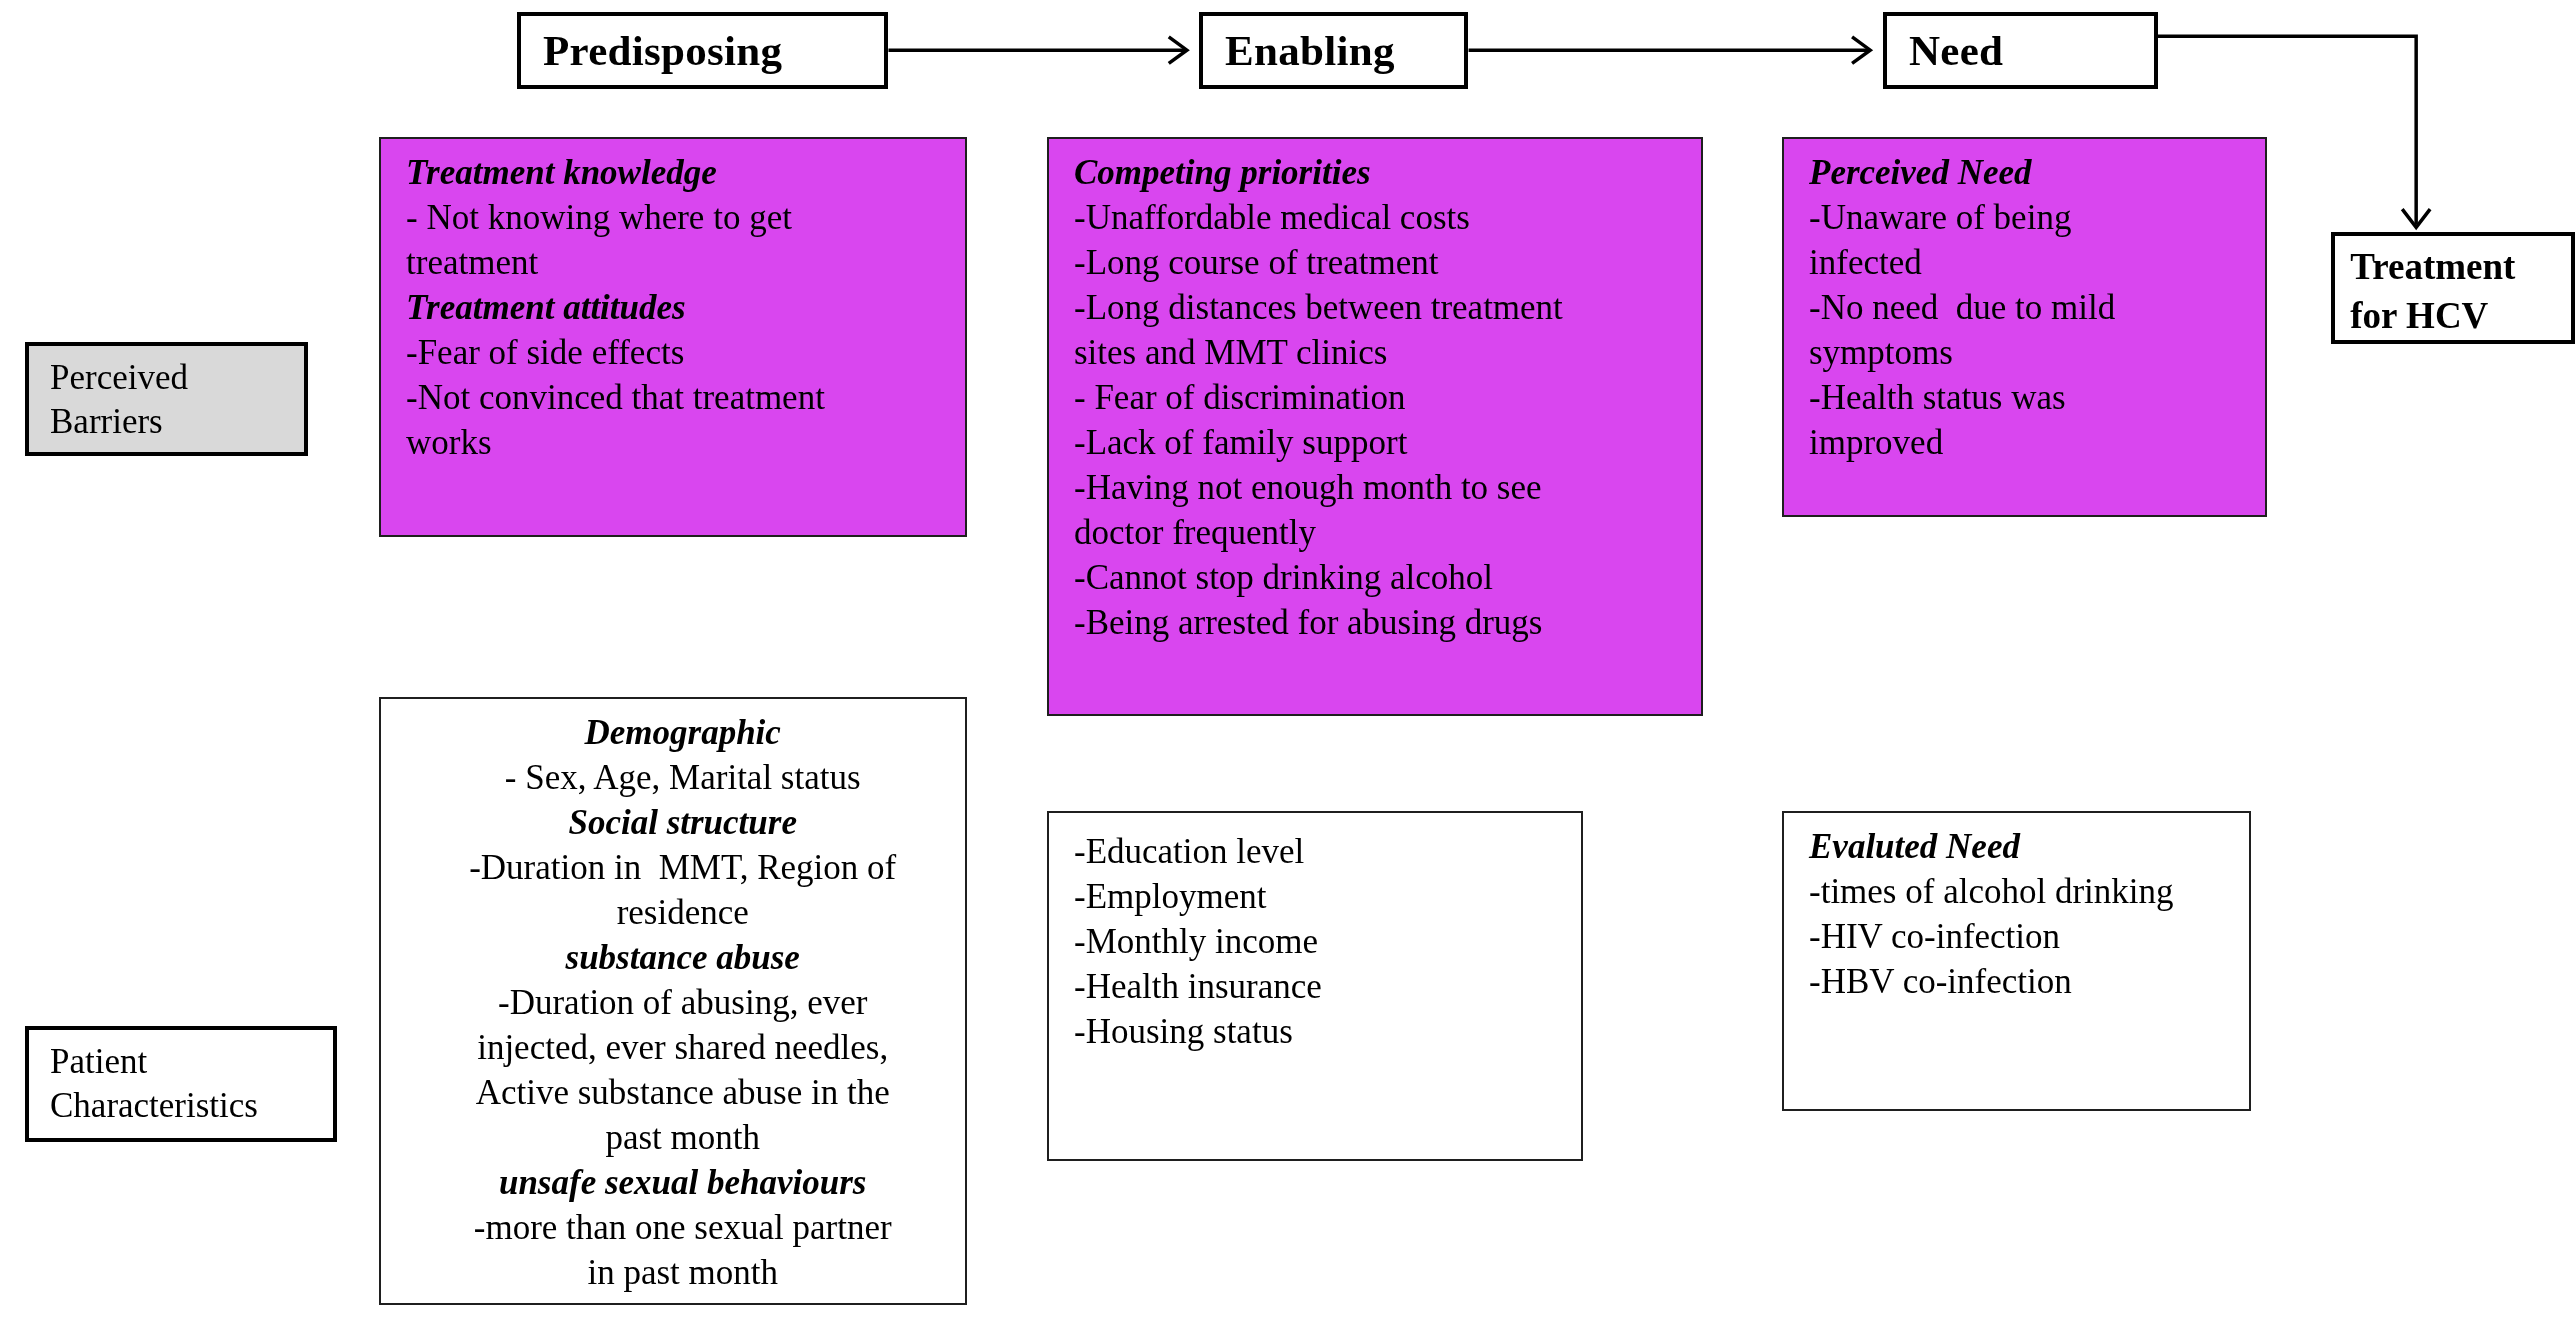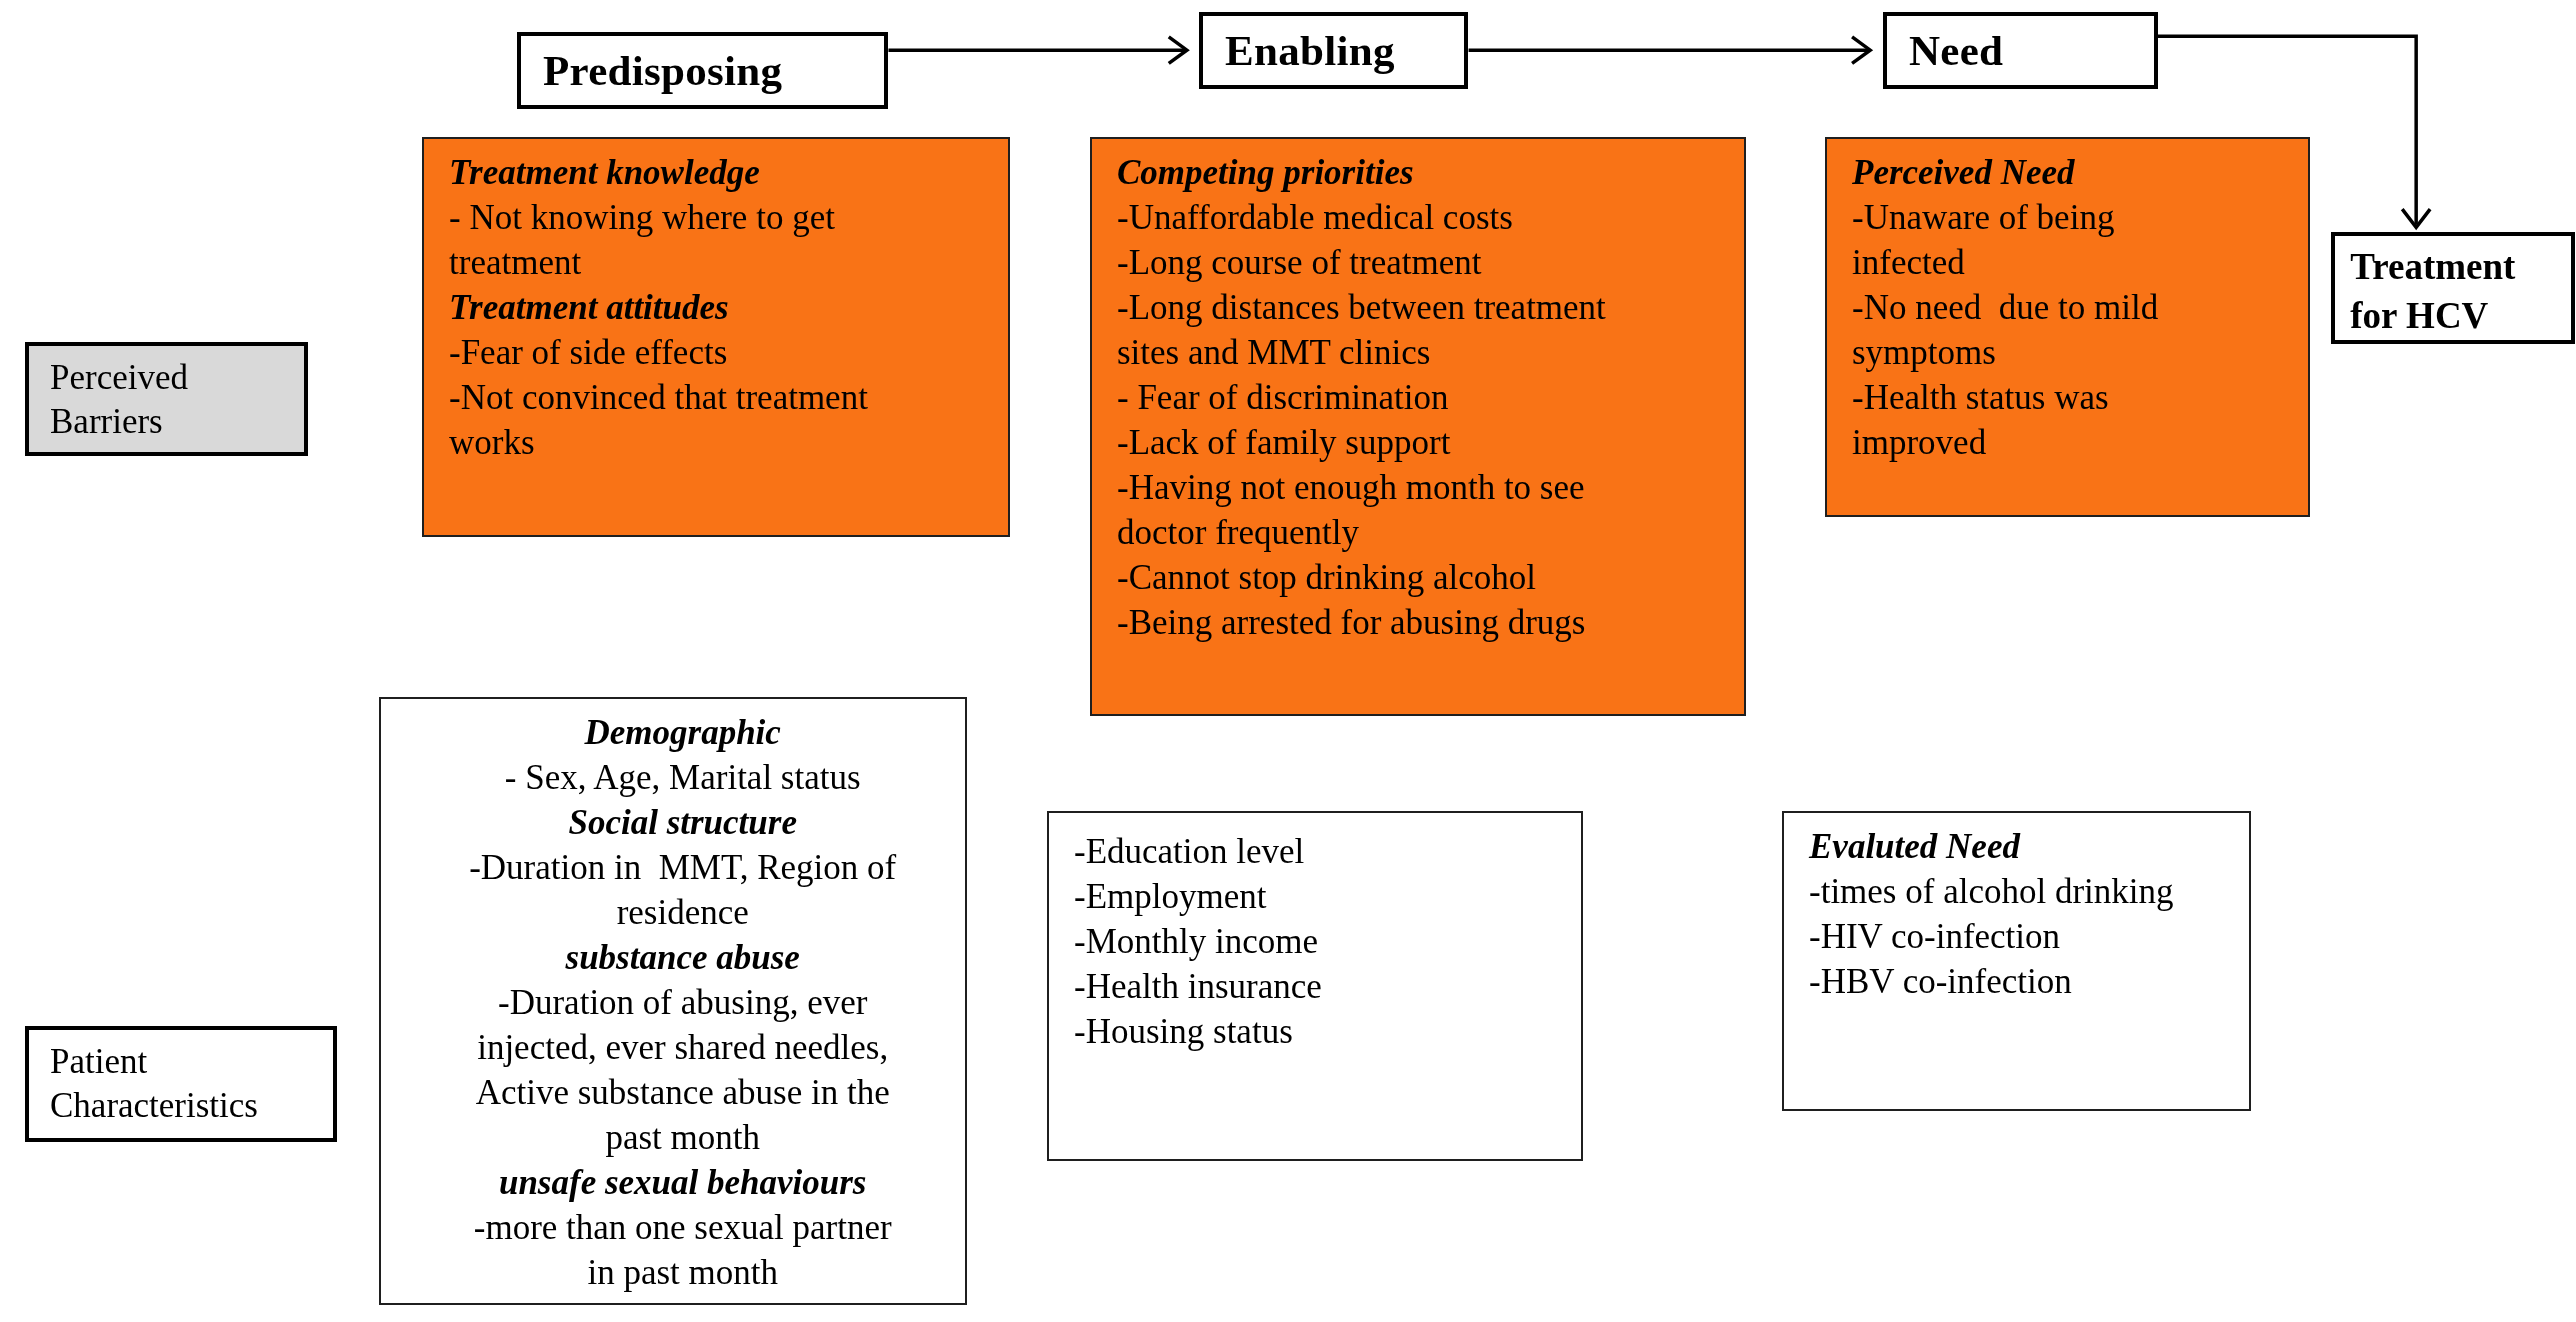--- a/index.html
+++ b/index.html
@@ -8,42 +8,42 @@
     font-family:"Liberation Serif","DejaVu Serif",serif;color:#000;
     overflow:hidden;
   }
   svg.connectors{position:absolute;left:0;top:0;width:2576px;height:1322px;pointer-events:none;}
 
   .stage{
     position:absolute;box-sizing:border-box;background:#ffffff;border:4.9px solid #000;
     display:flex;align-items:center;padding-left:22px;
     font-weight:bold;font-size:43px;letter-spacing:0.3px;
   }
-  #st-predisposing{left:517px;top:12px;width:371px;height:77px;margin-top:20px;}
+  #st-predisposing{left:517px;top:12px;width:371px;height:77px;}
   #st-enabling{left:1199px;top:12px;width:269px;height:77px;}
   #st-need{left:1883px;top:12px;width:275px;height:77px;}
 
   .outcome{
     position:absolute;box-sizing:border-box;background:#ffffff;border:4.9px solid #000;
     left:2331px;top:232px;width:244px;height:112px;
     font-weight:bold;font-size:37px;line-height:49px;padding:5.6px 0 0 15.3px;
   }
 
   .rowlabel{
     position:absolute;box-sizing:border-box;border:4.2px solid #000;
     font-size:35px;line-height:44px;padding:9.8px 0 0 21px;
   }
   #lbl-perceived-barriers{left:25px;top:342px;width:283px;height:114px;background:#d9d9d9;}
   #lbl-patient-characteristics{left:25px;top:1026px;width:312px;height:116px;background:#ffffff;}
 
   .content{
     position:absolute;box-sizing:border-box;border:2.8px solid #1f1f1f;
     font-size:35px;line-height:45px;padding:11px 5.6px 0 25px;
   }
-  .gray{background:#f97316;margin-left:43px;}
+  .gray{background:#d946ef;}
   .white{background:#ffffff;}
   #box-g1{left:379px;top:137px;width:588px;height:400px;}
   #box-g2{left:1047px;top:137px;width:656px;height:579px;}
   #box-g3{left:1782px;top:137px;width:485px;height:380px;}
   #box-w1{left:379px;top:697px;width:588px;height:608px;text-align:center;}
   #box-w2{left:1047px;top:811px;width:536px;height:350px;padding-top:16px;}
   #box-w3{left:1782px;top:811px;width:469px;height:300px;}
 
   .line{white-space:pre;}
   .head{font-weight:bold;font-style:italic;}

